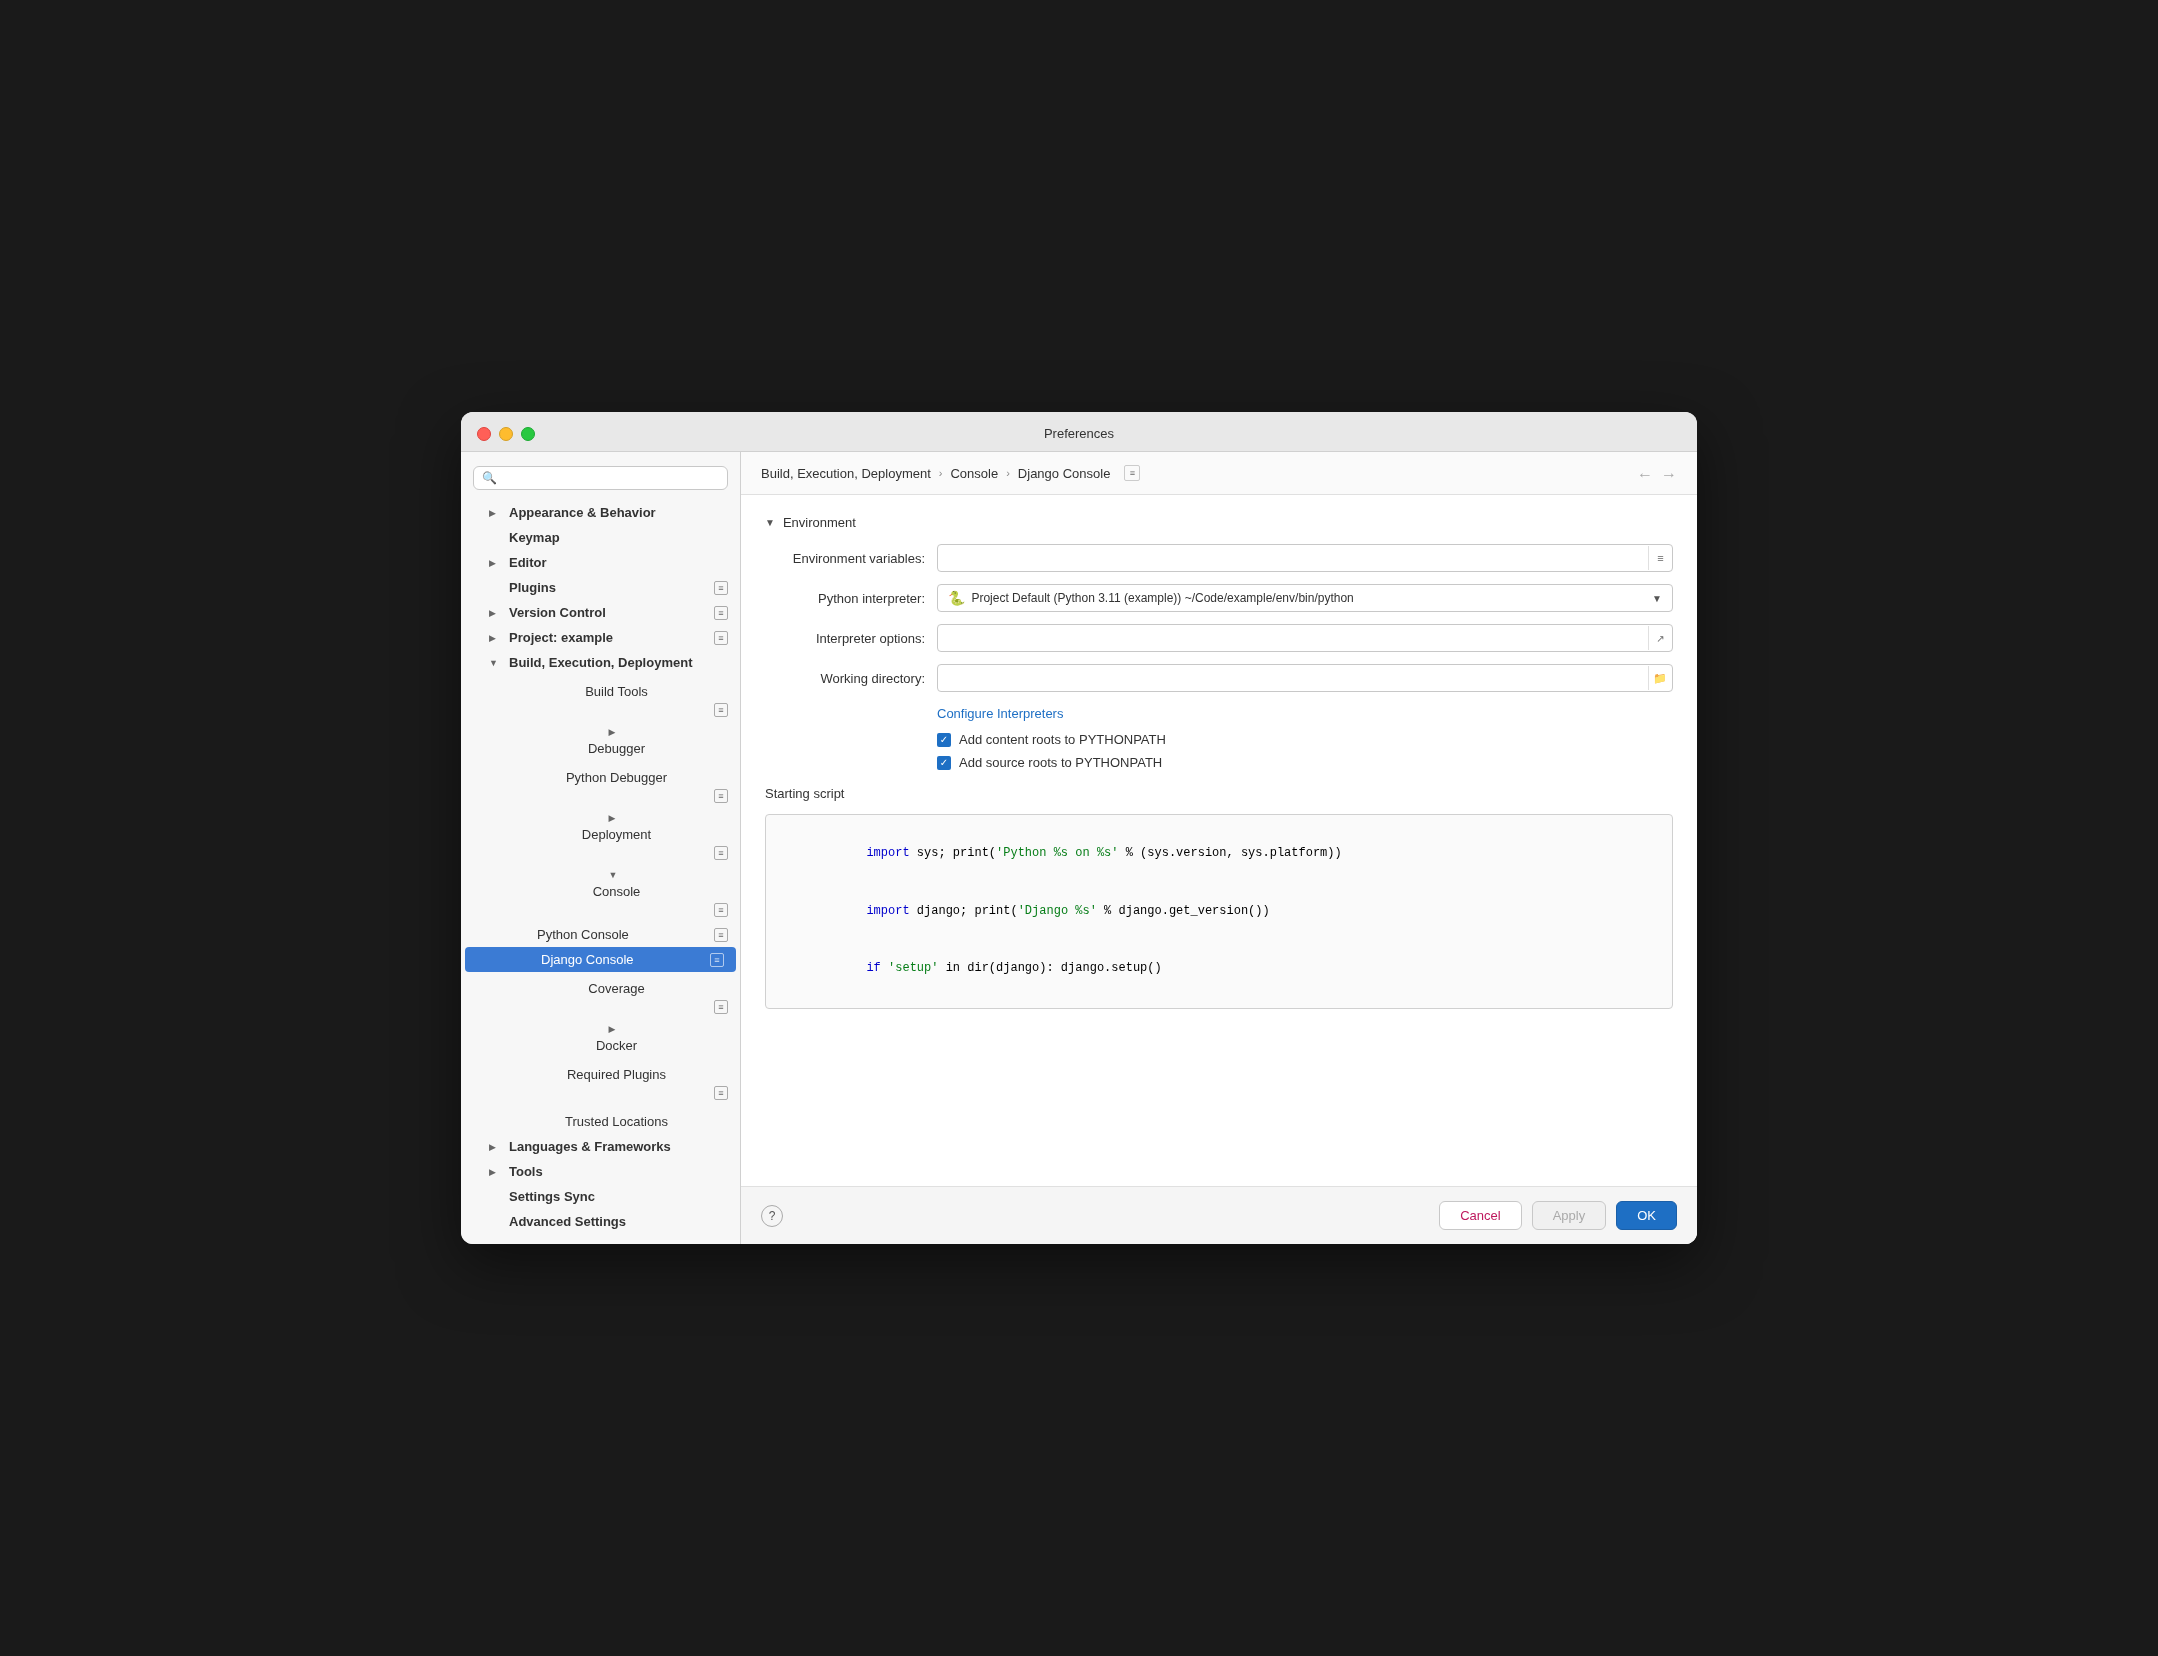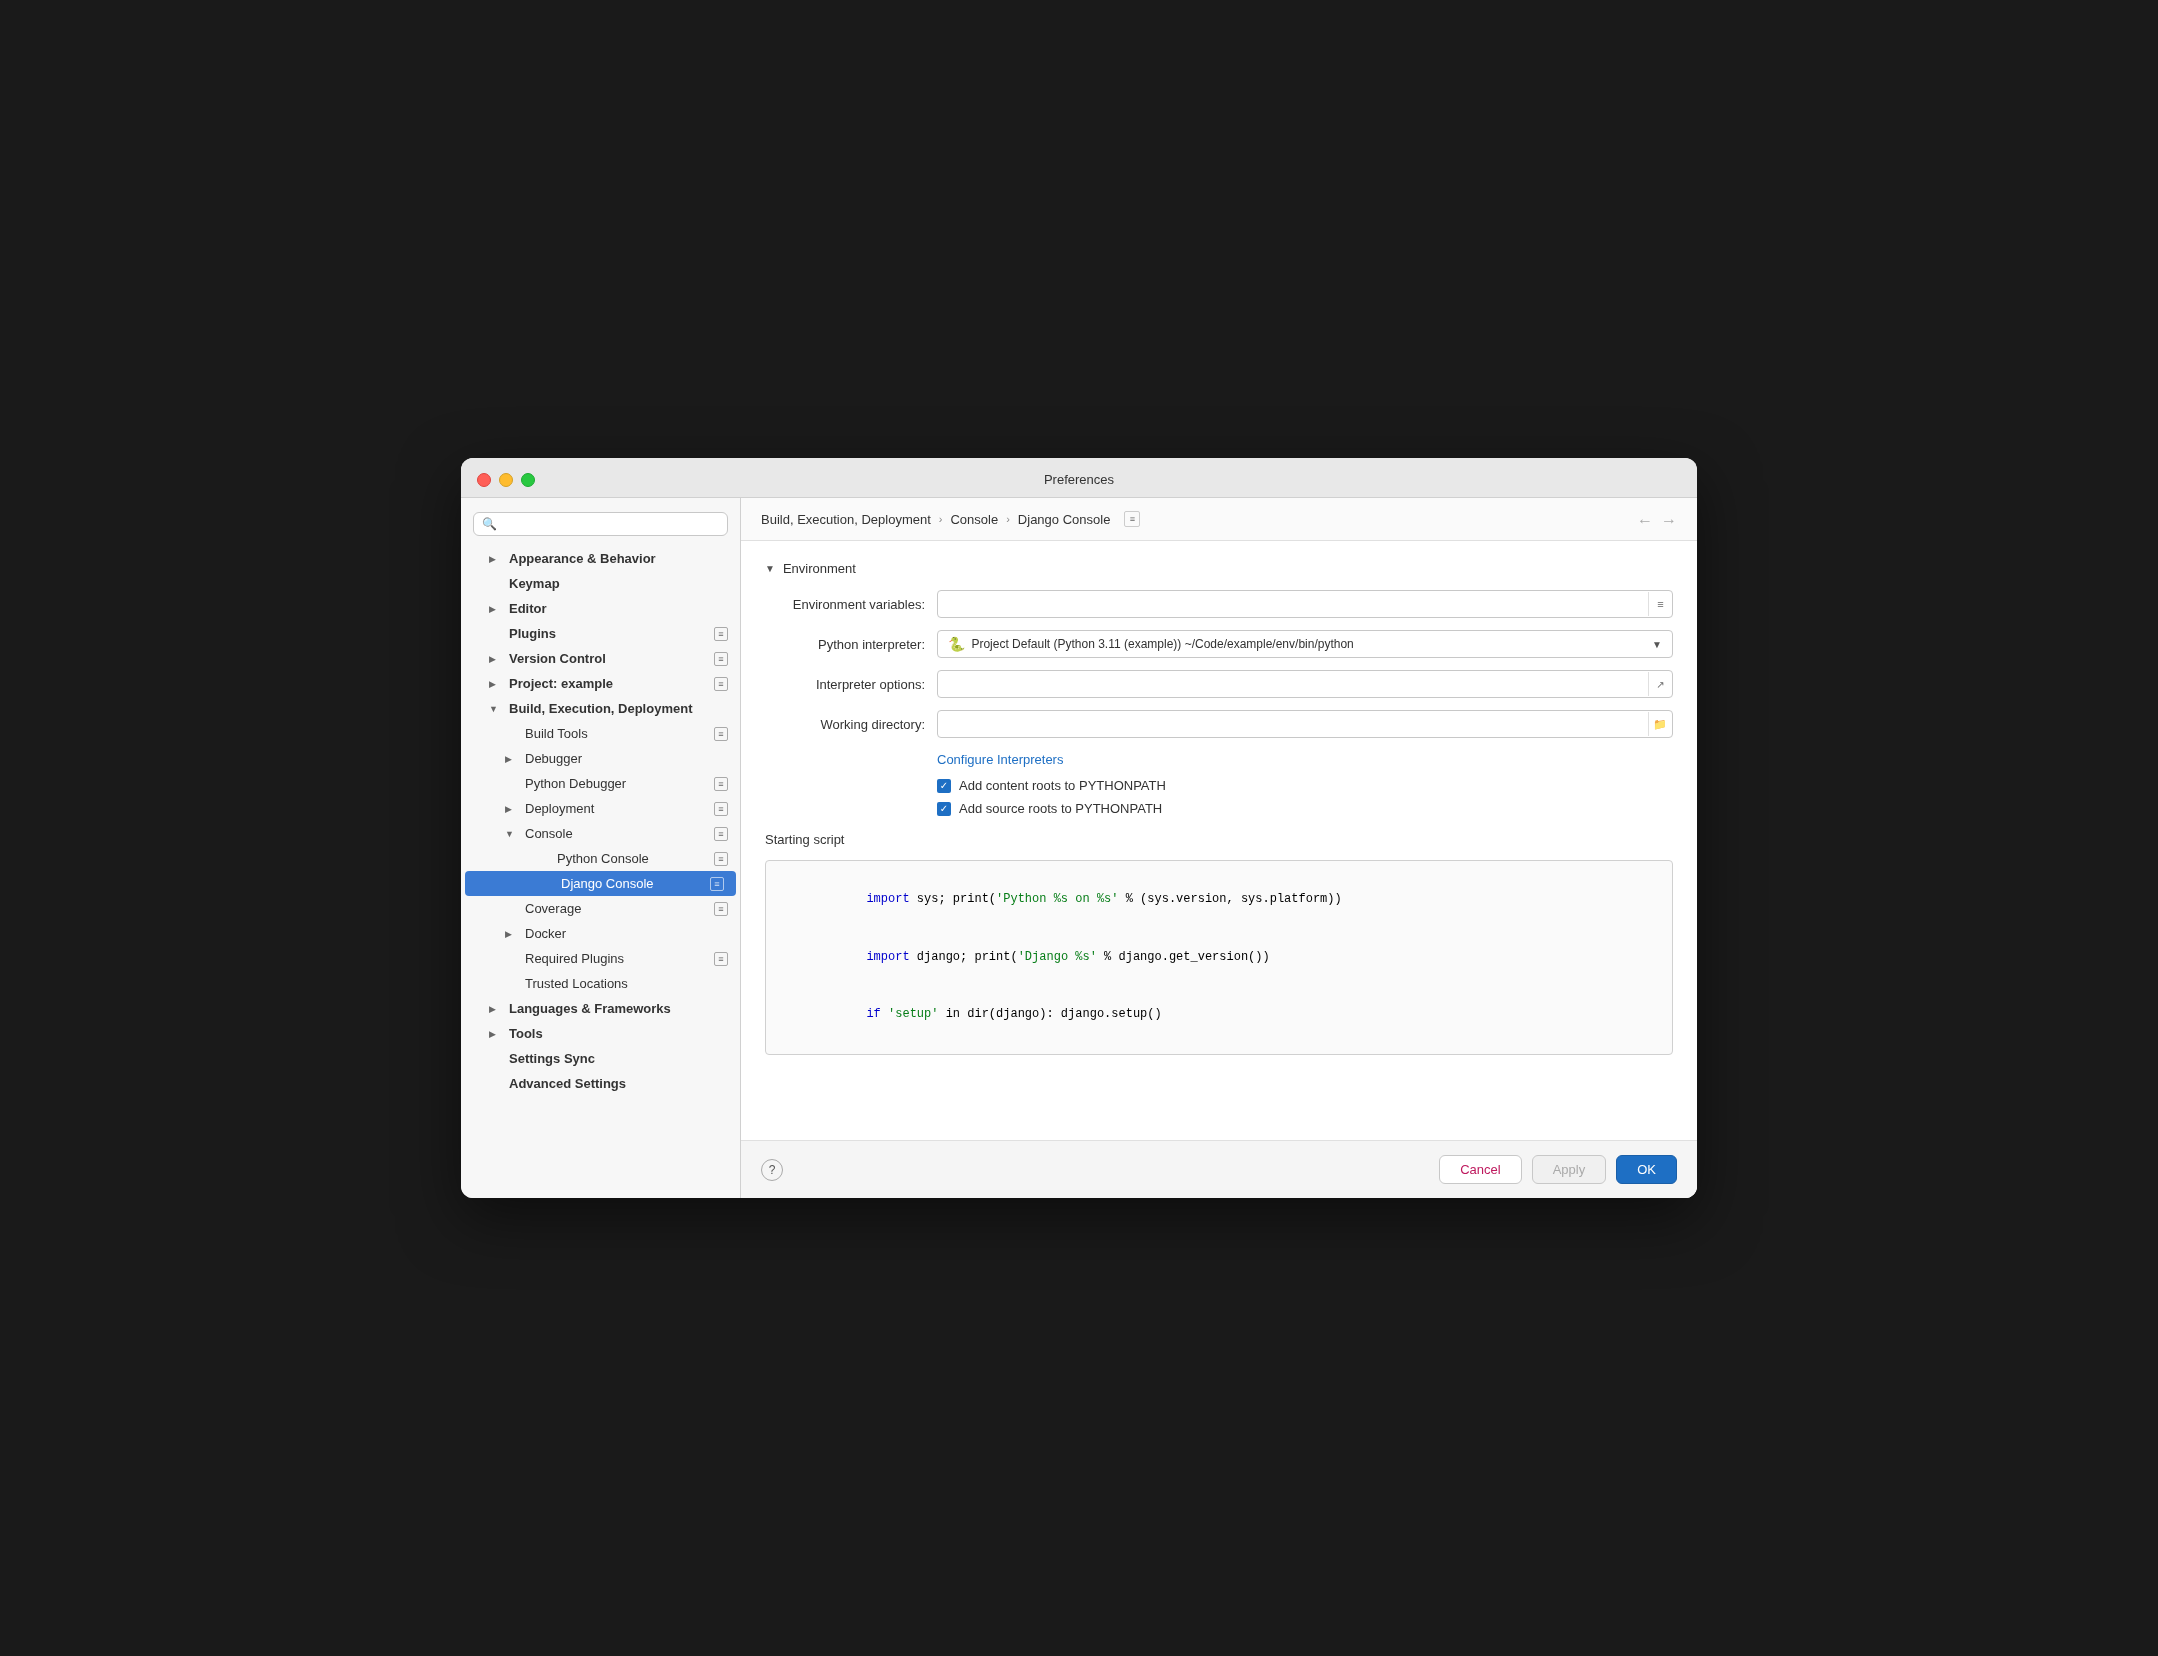--- a/index.html
+++ b/index.html
@@ -96,22 +96,22 @@
     .sidebar-item.selected { background: #3b7bd4; color: white; border-radius: 4px; margin: 0 4px; }
     .chevron {
       font-size: 9px;
       margin-right: 4px;
       display: inline-block;
       width: 12px;
       color: #666;
     }
     .sidebar-item.selected .chevron { color: white; }
     .item-indent-1 { padding-left: 28px; }
-    .item-indent-2 { padding-left: 44px; }
-    .item-indent-3 { padding-left: 76px; }
+    .item-indent-2 { padding-left: 44px; flex-direction: column; }
+    .item-indent-3 { padding-left: 56px; }
     .item-badge {
       margin-left: auto;
       width: 14px;
       height: 14px;
       border: 1px solid #aaa;
       border-radius: 2px;
       display: flex;
       align-items: center;
       justify-content: center;
       font-size: 9px;

